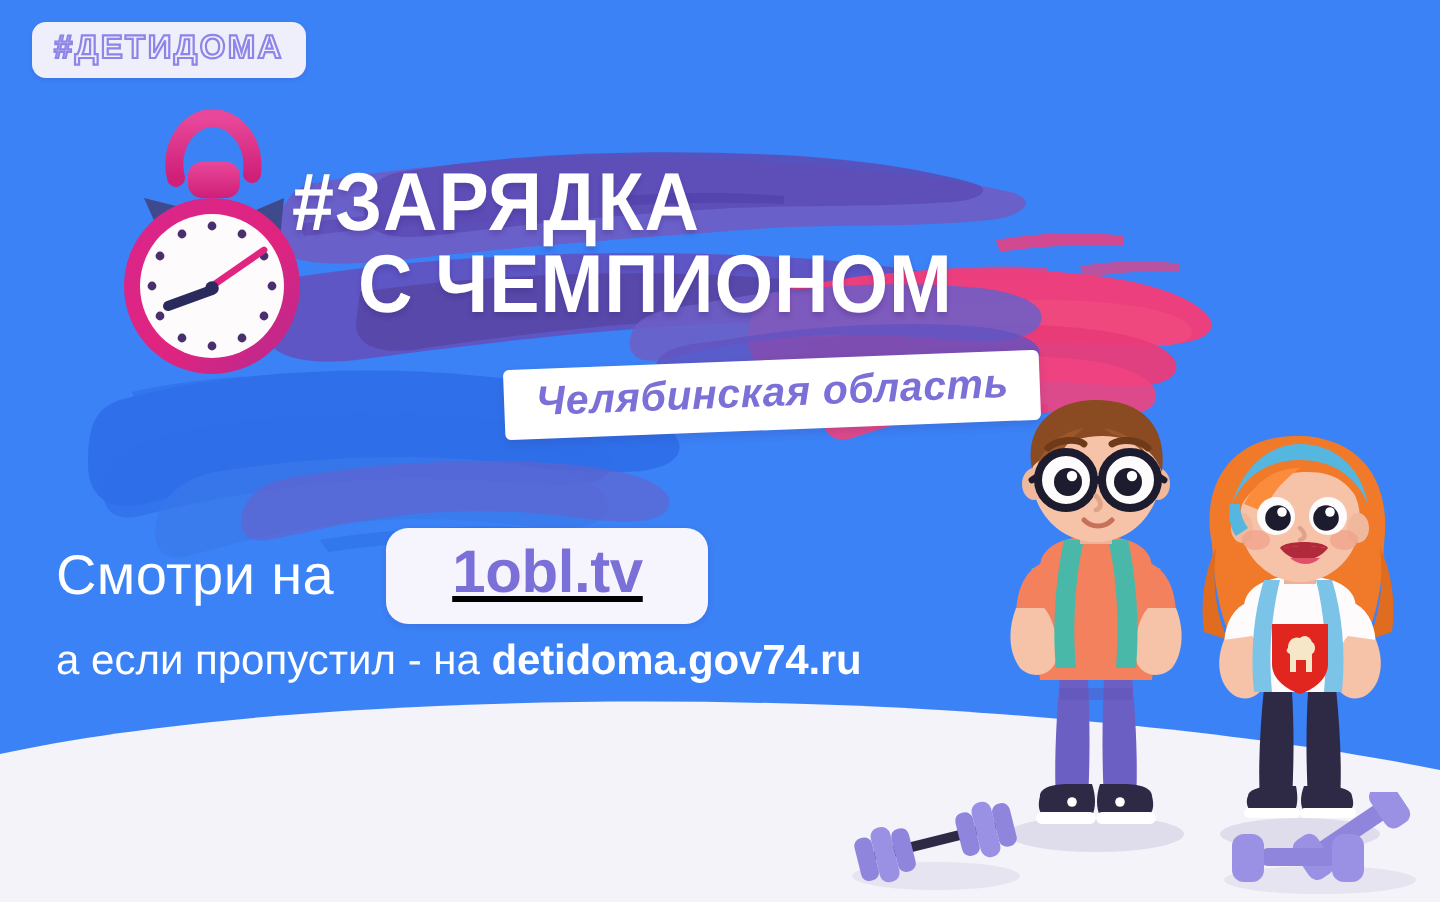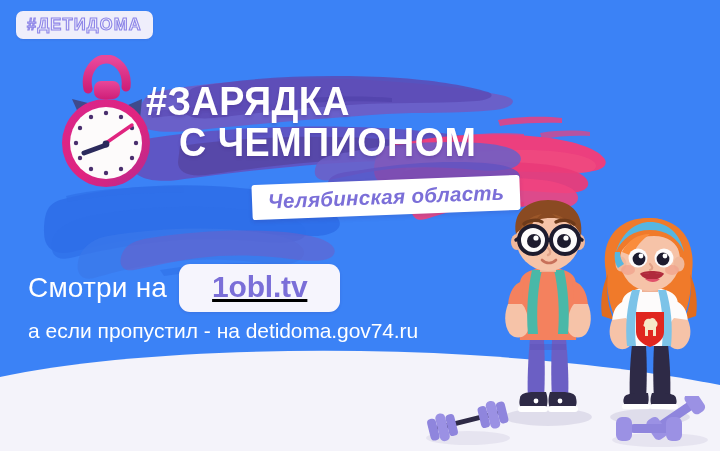--- a/index.html
+++ b/index.html
@@ -81,21 +81,21 @@
     line-height: 1.15;
     font-family: "Liberation Sans", sans-serif;
   }
 
   
   #cta-row {
     position: absolute;
     left: 28px; top: 264px;
     display: flex;
     align-items: center;
-    gap: 12px;
+    gap: 26px;
   }
   #cta-label {
     color: #ffffff;
     font-size: 28px;
     font-weight: 400;
     letter-spacing: .2px;
     white-space: nowrap;
     font-family: "Liberation Sans", sans-serif;
   }
   #site-pill {
@@ -115,21 +115,21 @@
     font-family: "Liberation Sans", sans-serif;
   }
   #fallback-row {
     position: absolute;
     left: 28px; top: 319px;
     color: #ffffff;
     font-size: 21px;
     white-space: nowrap;
     font-family: "Liberation Sans", sans-serif;
   }
-  #fallback-row .bold { font-weight: 400; letter-spacing: -.1px; margin-top: 20px; }
+  #fallback-row .bold { font-weight: 700; letter-spacing: -.1px; margin-top: 20px; }
 
   
   #ground { position: absolute; left: 0; bottom: 0; width: 720px; height: 110px; }
 </style>
 </head>
 <body>
 
 <div id="poster">
 
   <svg id="brushes" width="720" height="451" viewBox="0 0 720 451">

